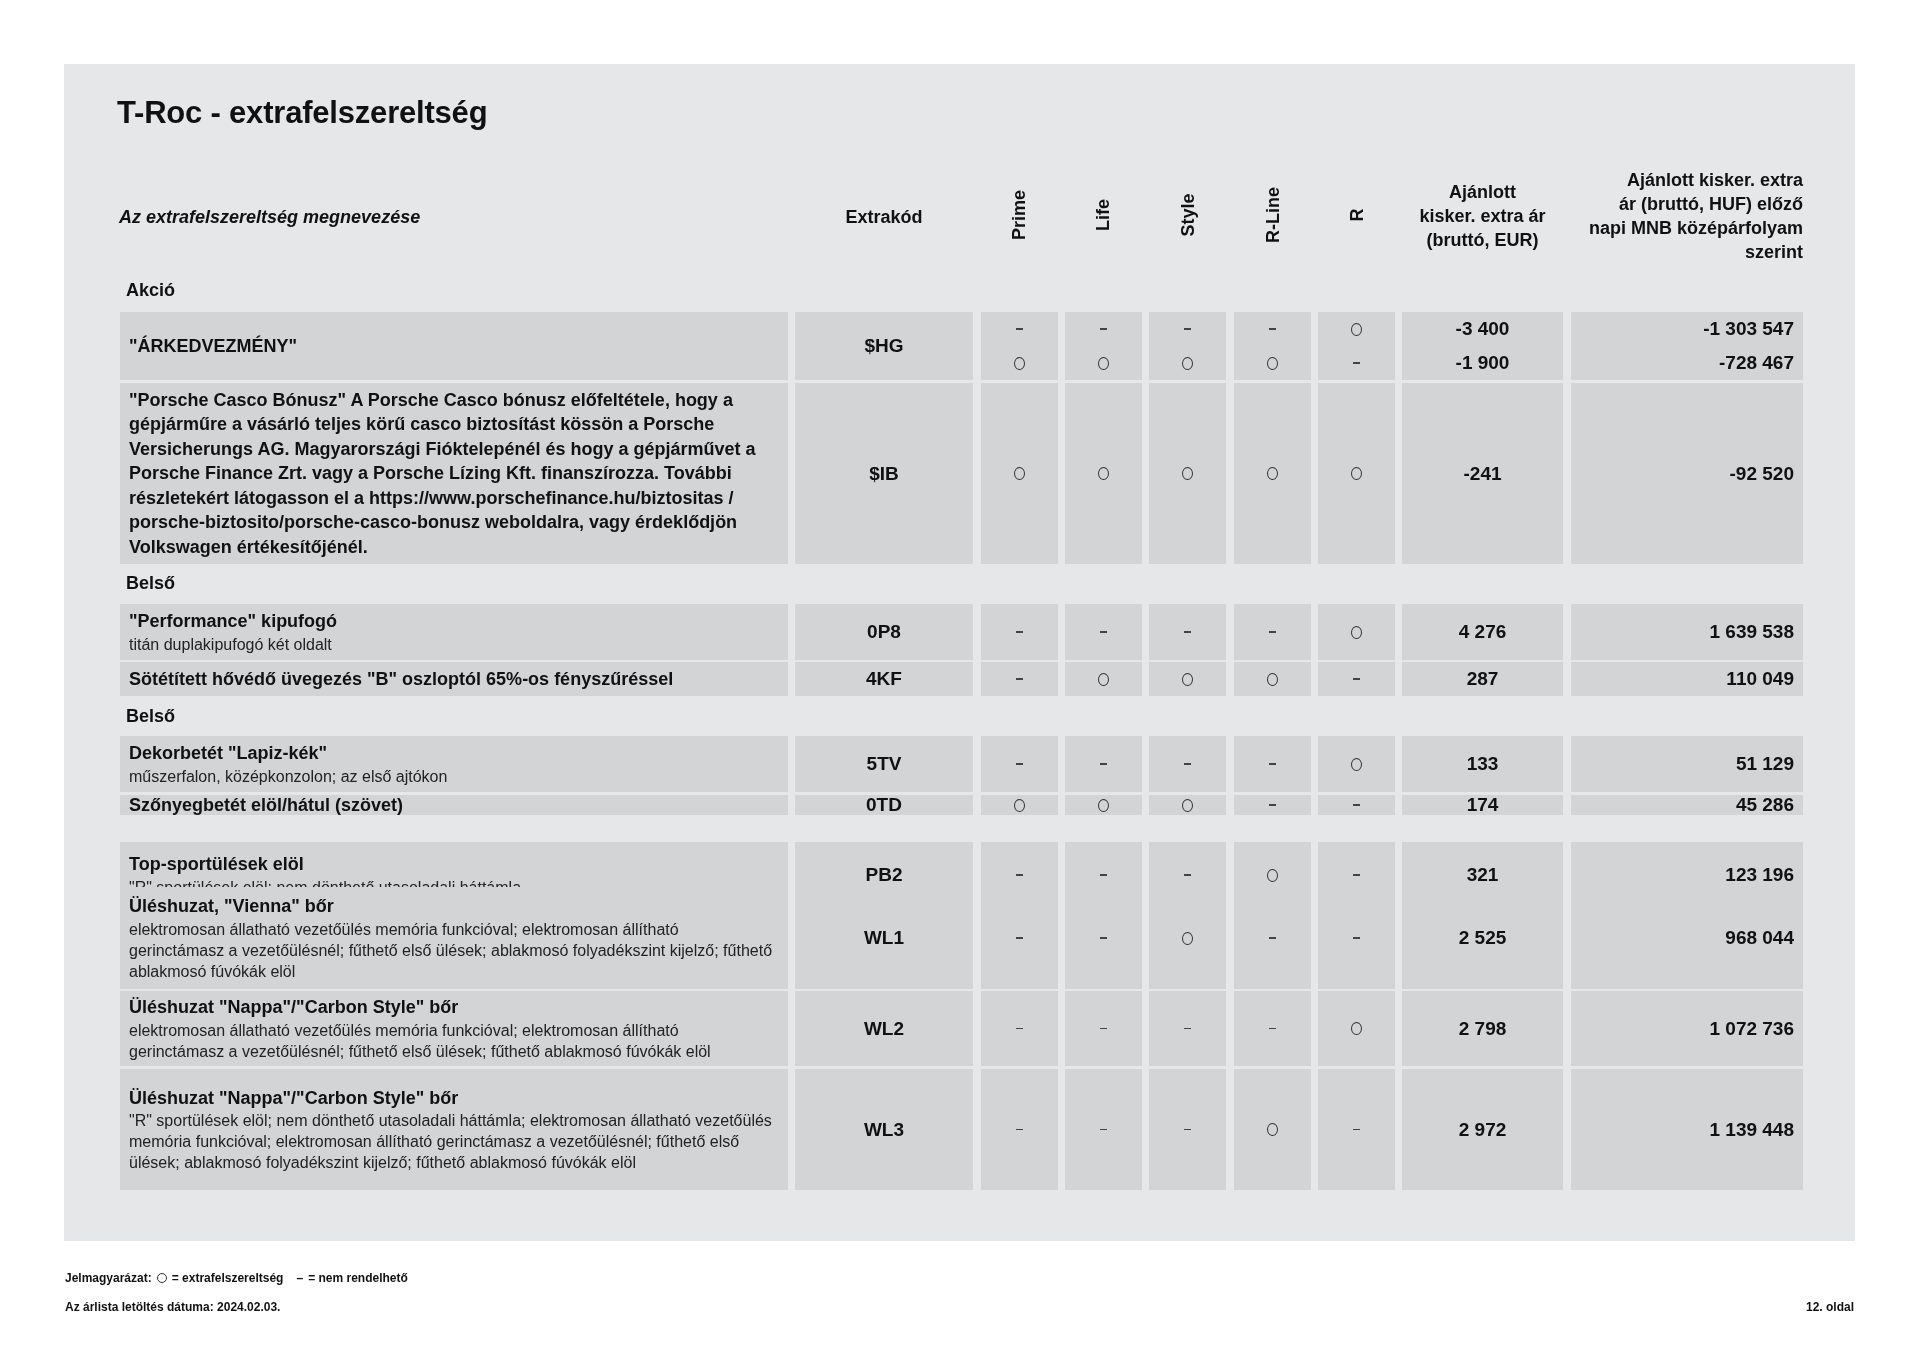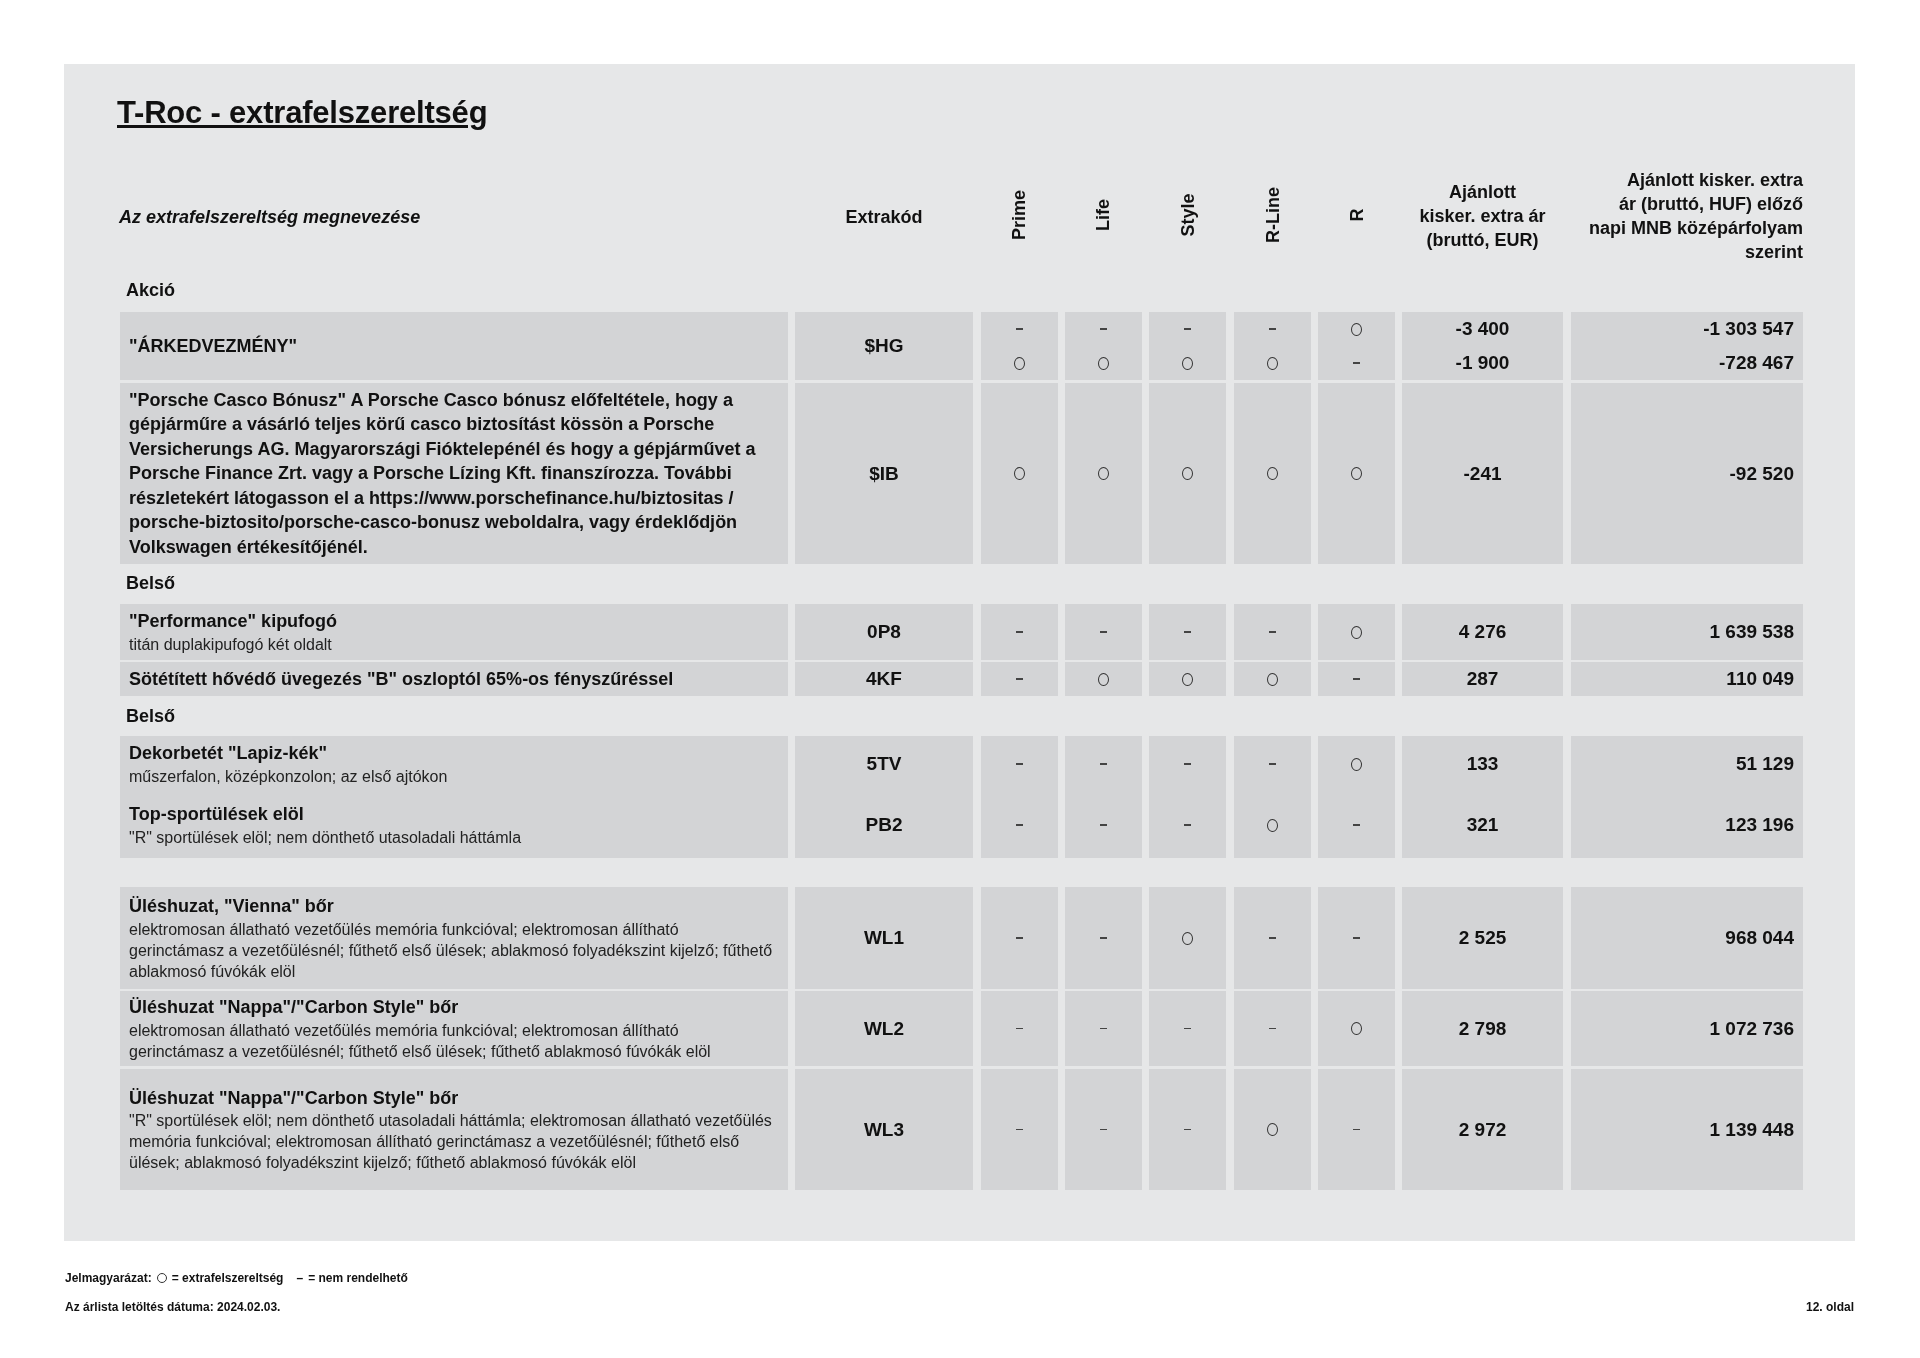--- a/index.html
+++ b/index.html
@@ -1,21 +1,21 @@
 <!DOCTYPE html>
 <html><head>
 <meta charset="utf-8">
 <style>
   * { box-sizing: border-box; margin: 0; padding: 0; }
   html, body { width: 1920px; height: 1358px; background: #ffffff; overflow: hidden; }
   body { font-family: "Liberation Sans", "DejaVu Sans", sans-serif; color: #111; position: relative; }
 
   .panel { position: absolute; left: 64px; top: 64px; width: 1791px; height: 1177px; background: #e6e7e8; }
 
-  .title { position: absolute; left: 117px; top: 95px; font-size: 31px; font-weight: bold; letter-spacing: -0.2px; text-decoration: underline; }
+  .title { position: absolute; left: 117px; top: 95px; font-size: 31px; font-weight: bold; letter-spacing: -0.2px; }
 
   .hdr { position: absolute; font-size: 18px; font-weight: bold; line-height: 24px; }
   .hdr-name { left: 119px; top: 205px; font-style: italic; }
   .hdr-code { left: 795px; width: 178px; top: 205px; text-align: center; }
   .hdr-vert { top: 160px; height: 110px; display: flex; align-items: center; justify-content: center; }
   .hdr-vert span { display: inline-block; transform: rotate(-90deg); white-space: nowrap; }
   .hdr-eur { left: 1402px; width: 161px; top: 180px; text-align: center; }
   .hdr-huf { left: 1571px; width: 232px; top: 168px; text-align: right; }
 
   .section { position: absolute; left: 126px; font-size: 18px; font-weight: bold; }
@@ -415,21 +415,21 @@
         <div class="stack" style="align-items:center">
           <div class="sym">174</div>
         </div>
       </div>
       <div class="cell c-huf">
         <div class="stack" style="align-items:flex-end">
           <div class="sym" style="justify-content:flex-end">45 286</div>
         </div>
       </div>
     </div>
-    <div class="row" style="top: 792px; height: 66px;">
+    <div class="row" style="top: 842px; height: 66px;">
       <div class="cell c-name">
         <div class="inner">
         <div class="main">Top-sportülések elöl</div>
           <div class="sub">"R" sportülések elöl; nem dönthető utasoladali háttámla</div>
         </div>
       </div>
       <div class="cell c-code">PB2</div>
       <div class="cell c-trim c-prime">
         <div class="stack">
           <div class="sym">

